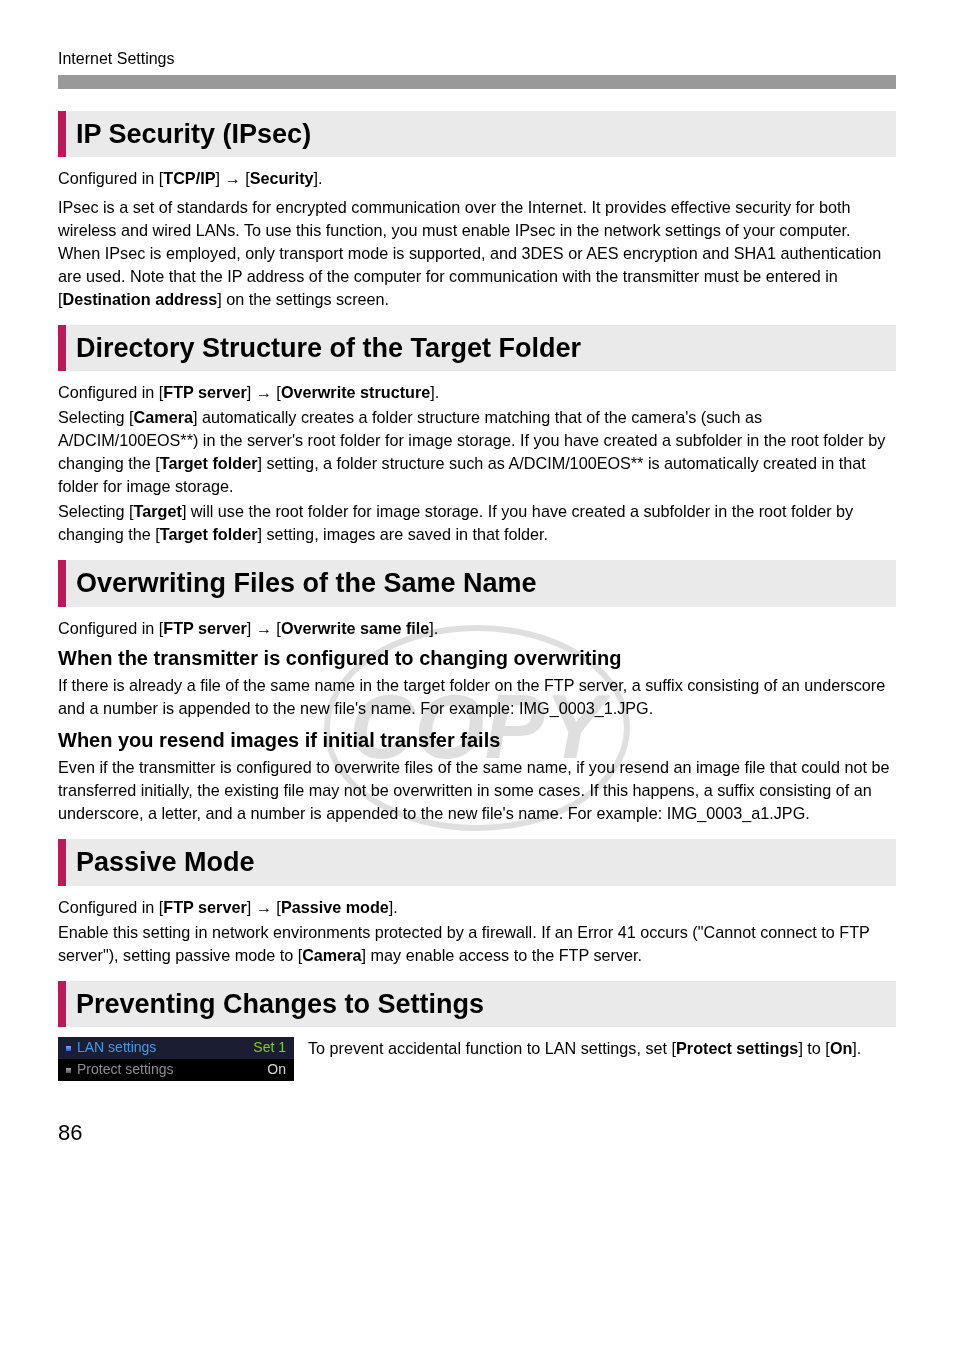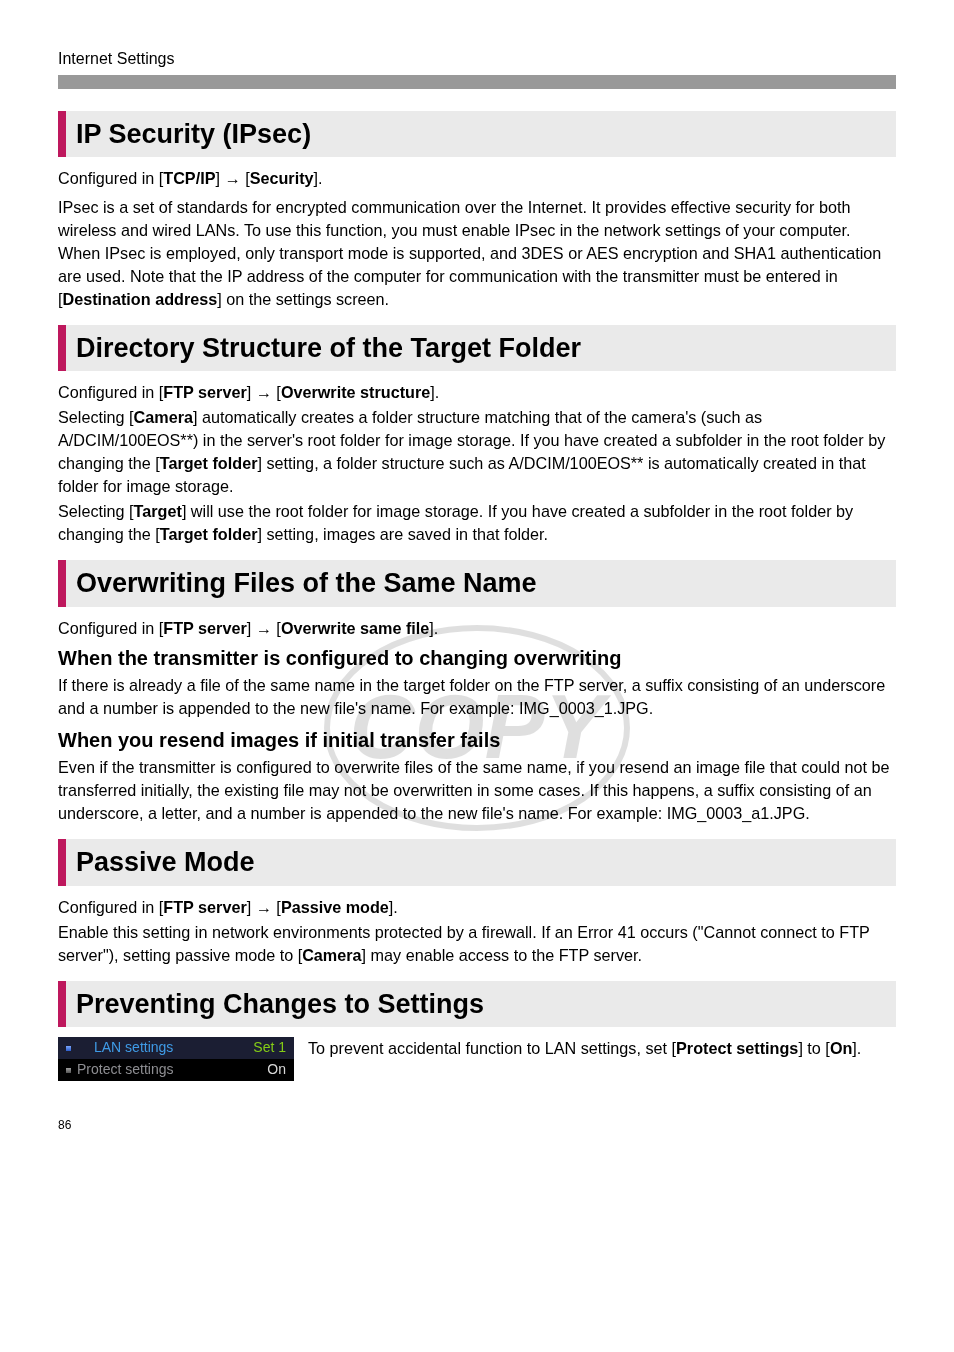--- a/index.html
+++ b/index.html
@@ -63,21 +63,20 @@
   }
   .settings-row {
     display: flex;
     justify-content: space-between;
     align-items: center;
     padding: 2px 8px 2px 8px;
     height: 22px;
   }
   .settings-row.active {
     background: #1b1e33;
-    gap: 17px;
   }
   .settings-row.active .settings-label { color: #3f9be6; }
   .settings-row.active .settings-value { color: #84cc16; }
   .settings-row.inactive {
     background: #000;
   }
   .settings-row.inactive .settings-label { color: #8e8e92; }
   .settings-row.inactive .settings-value { color: #d8d8d8; }
   .settings-row .bullet {
     width: 5px; height: 5px;
@@ -86,21 +85,21 @@
     flex: 0 0 auto;
   }
   .settings-row.inactive .bullet {
     background: linear-gradient(180deg,#9f9f9f,#555);
   }
   .settings-label { flex: 1 1 auto; }
   .settings-value { flex: 0 0 auto; }
   .prevent-block { overflow: hidden; margin-bottom: 20px;}
   .pagenum {
     clear: both;
-    font-size: 12px;
+    font-size: 22px;
     padding-top: 16px;
   }
   b { font-weight: bold; }
 </style>
 </head>
 <body>
 
 <div class="running-header">Internet Settings</div>
 <div class="header-rule"></div>
 

